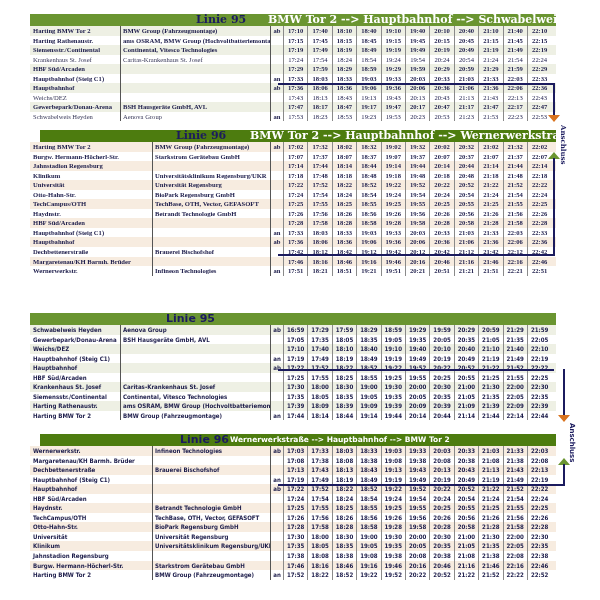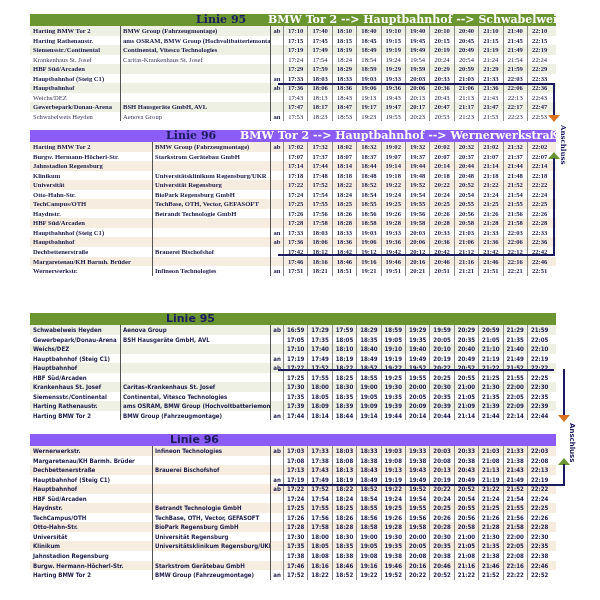--- a/index.html
+++ b/index.html
@@ -1,20 +1,20 @@
 <!DOCTYPE html>
 <html><head>
 <meta charset="utf-8">
 <style>
   html, body { margin:0; padding:0; background:#ffffff; }
   body { width:600px; height:600px; position:relative; overflow:hidden; }
   .tt { position:absolute; left:30px; width:526px; }
   .hdr { height:12px; color:#1b1b5e; position:relative; white-space:nowrap; overflow:hidden;padding-left:12px; }
   .hdr.green { background:#6a9531; }
-  .hdr.orange { background:#8b5cf6; }
+  .hdr.orange { background:#4d7c0f;margin-left:10px; }
   .hdr .line { position:absolute; top:-1px; font-weight:bold; color:#1b1b5e; }
   .hdr .route { position:absolute; top:-1px; color:#ffffff; font-weight:bold; }
   .serif .hdr .line, .serif .hdr .route { font-family:"DejaVu Serif", serif; font-size:11px; letter-spacing:0; }
   .sans .hdr .line { font-family:"DejaVu Sans", sans-serif; font-size:11px; }
   .sans .hdr .route { font-family:"DejaVu Sans", sans-serif; font-size:7.5px; top:1px; }
   .row { display:flex; height:9.55px; align-items:center; white-space:nowrap; }
   .row .c { overflow:hidden; box-sizing:border-box; height:100%; line-height:9.5px; }
   .serif .row { font-family:"Liberation Serif", serif; font-size:6.6px; color:#1c1c4a; }
   .sans .row { font-family:"DejaVu Sans Condensed","DejaVu Sans", sans-serif; font-size:6.1px; color:#1c1c4a; font-weight:bold; }
   .row .stop { padding-left:3px; }
@@ -604,20 +604,21 @@
         <div class="c t">21:44</div>
         <div class="c t">22:14</div>
         <div class="c t">22:44</div>
       </div>
     </div>
 </div>
 
 <div class="tt sans orange-t" style="top:434px;">
   <div class="hdr orange">
     <span class="line" style="left:140px;">Linie 96</span>
+    <span class="route" style="left:190px;">Wernerwerkstraße --&gt; Hauptbahnhof --&gt; BMW Tor 2</span>
   </div>
   <div class="rows">
       <div class="row alt boldrow">
         <div class="c stop" style="width: 122px;">Wernerwerkstr.</div>
         <div class="c comp" style="width: 118px;">Infineon Technologies</div>
         <div class="c abn">ab</div>
         <div class="c t">17:03</div>
         <div class="c t">17:33</div>
         <div class="c t">18:03</div>
         <div class="c t">18:33</div>

